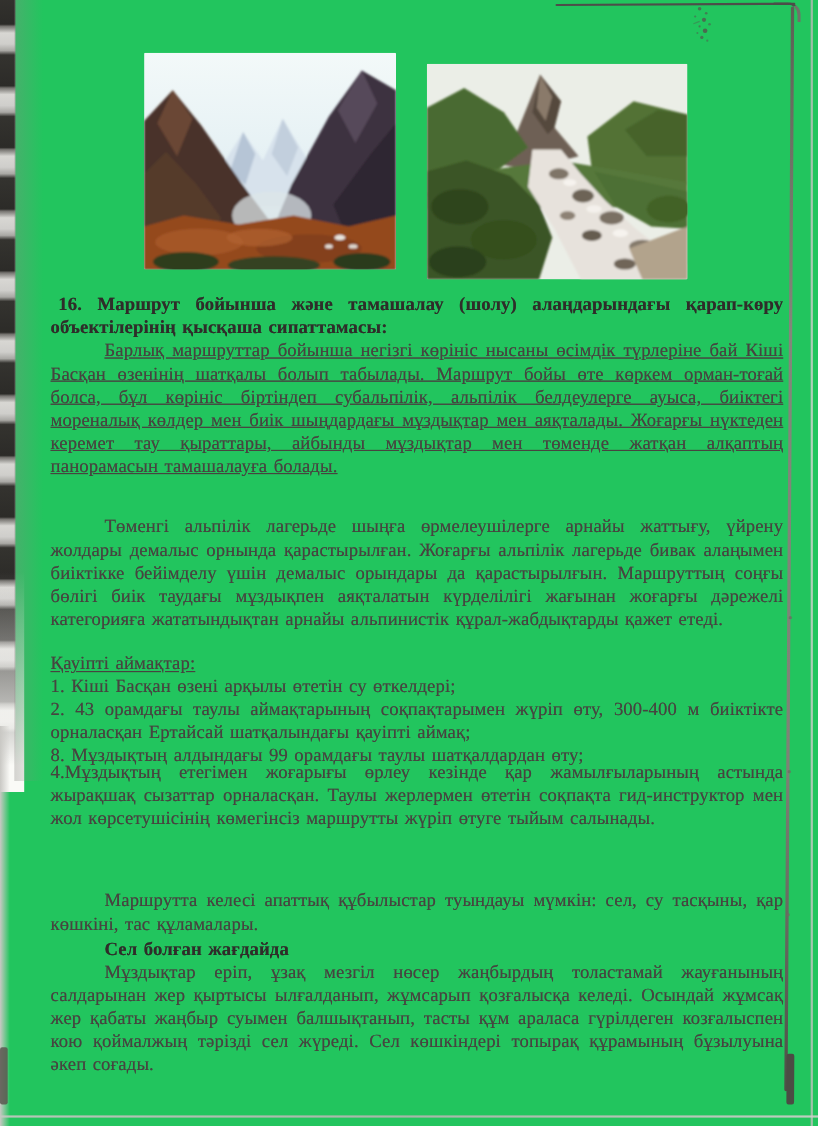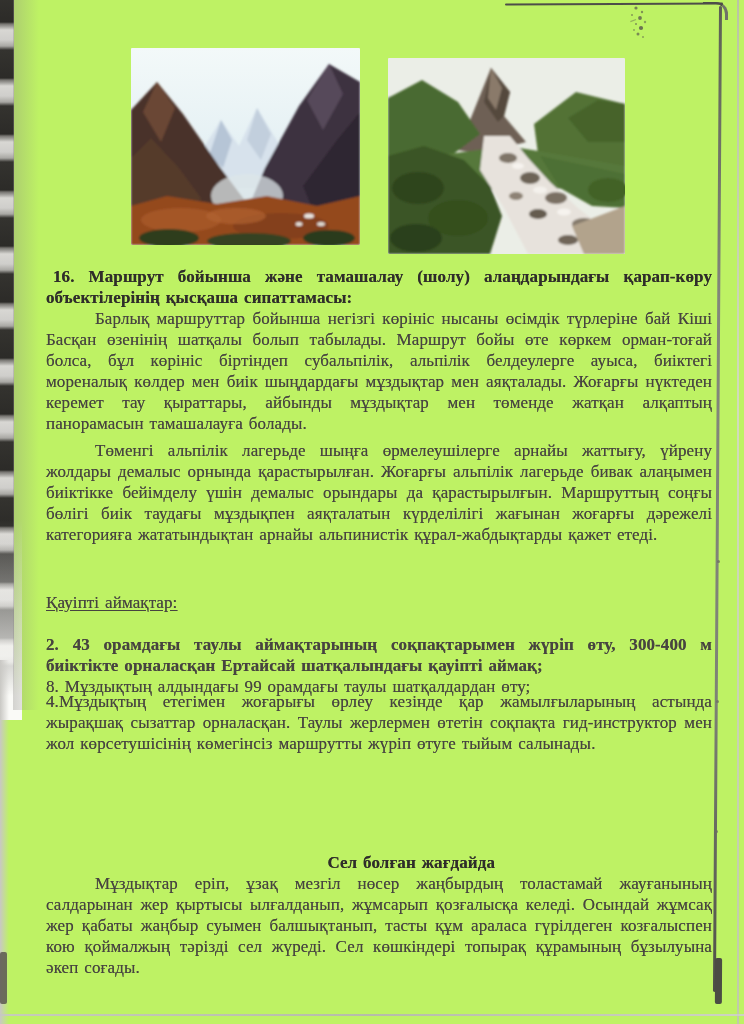--- a/index.html
+++ b/index.html
@@ -1,18 +1,18 @@
 <!DOCTYPE html>
 <html><head>
 <meta charset="utf-8">
 <style>
   html,body{margin:0;padding:0;background:#e8e8e6;}
   .page{
     position:relative;width:744px;height:1024px;margin:0 auto;
-    background:#bef264;overflow:hidden;
+    background:#22c55e;overflow:hidden;
     font-family:"Liberation Serif", serif;
   }
   
   .binding{
     position:absolute;left:0;top:-6px;width:14px;height:706px;
     background:repeating-linear-gradient(180deg,
       #34332f 0px, #2c2b28 28px, #767470 30px, #d8d7d3 36px, #cfcecb 46px, #a9a8a4 52px, #34332f 56px);
   }
   .binding-fade{
     position:absolute;left:0;top:520px;width:22px;height:200px;
@@ -67,31 +67,31 @@
     position:absolute;left:46px;width:666px;
     font-size:17px;line-height:21px;
     color:#474440;text-align:justify;
     letter-spacing:0.1px;word-spacing:1.5px;
     text-shadow:0 0 .5px rgba(70,68,64,.7);
   }
   .bold{font-weight:bold;color:#2f2d2a;text-shadow:0 0 .6px rgba(47,45,42,.7);}
   .ind{text-indent:49px;}
   .hind{text-indent:7px;}
   .h16{top:266px;}
-  .p16{top:308px;}
+  .p16{top:308px;text-decoration:underline;}
   .h17{top:447px;}
-  .p17{top:440px;}
+  .p17{top:468px;}
   .danger{top:592px;text-decoration:underline;text-underline-offset:2px;}
   .it1{top:613px;}
-  .it2{top:634px;font-weight:bold;}
+  .it2{top:634px;}
   .it3{top:676px;}
   .it4{top:691px;}
   .h18{top:766px;}
   .p18a{top:808px;}
-  .sub18{top:852px;left:95px;width:400px;text-align:right;}
+  .sub18{top:852px;left:95px;width:400px;text-align:left;}
   .p18b{top:873px;}
 </style>
 </head>
 <body>
 
 <div class="page">
 
   <div class="binding"></div>
   <div class="binding-fade"></div>
   <div class="left-shade"></div>
@@ -197,20 +197,22 @@
       <polygon points="184,168 237,148 237,196 196,196" fill="#b2a38c"></polygon>
     </g>
   </svg>
 
   <div class="txt bold hind h16">16. Маршрут бойынша және тамашалау (шолу) алаңдарындағы қарап-көру объектілерінің қысқаша сипаттамасы:</div>
   <div class="txt ind p16">Барлық маршруттар бойынша негізгі көрініс нысаны өсімдік түрлеріне бай Кіші Басқан өзенінің шатқалы болып табылады. Маршрут бойы өте көркем орман-тоғай болса, бұл көрініс біртіндеп субальпілік, альпілік белдеулерге ауыса, биіктегі мореналық көлдер мен биік шыңдардағы мұздықтар мен аяқталады. Жоғарғы нүктеден керемет тау қыраттары, айбынды мұздықтар мен төменде жатқан алқаптың панорамасын тамашалауға болады.</div>
 
   <div class="txt ind p17">Төменгі альпілік лагерьде шыңға өрмелеушілерге арнайы жаттығу, үйрену жолдары демалыс орнында қарастырылған. Жоғарғы альпілік лагерьде бивак алаңымен биіктікке бейімделу үшін демалыс орындары да қарастырылғын. Маршруттың соңғы бөлігі биік таудағы мұздықпен аяқталатын күрделілігі жағынан жоғарғы дәрежелі категорияға жататындықтан арнайы альпинистік құрал-жабдықтарды қажет етеді.</div>
 
   <div class="txt danger">Қауіпті аймақтар:</div>
+  <div class="txt it1">1. Кіші Басқан өзені арқылы өтетін су өткелдері;</div>
   <div class="txt it2">2. 43 орамдағы таулы аймақтарының соқпақтарымен жүріп өту, 300-400 м биіктікте орналасқан Ертайсай шатқалындағы қауіпті аймақ;</div>
   <div class="txt it3">8. Мұздықтың алдындағы 99 орамдағы таулы шатқалдардан өту;</div>
   <div class="txt it4">4.Мұздықтың етегімен жоғарығы өрлеу кезінде қар жамылғыларының астында жырақшақ сызаттар орналасқан. Таулы жерлермен өтетін соқпақта гид-инструктор мен жол көрсетушісінің көмегінсіз маршрутты жүріп өтуге тыйым салынады.</div>
 
+  <div class="txt ind p18a">Маршрутта келесі апаттық құбылыстар туындауы мүмкін: сел, су тасқыны, қар көшкіні, тас құламалары.</div>
   <div class="txt bold sub18">Сел болған жағдайда</div>
   <div class="txt ind p18b">Мұздықтар еріп, ұзақ мезгіл нөсер жаңбырдың толастамай жауғанының салдарынан жер қыртысы ылғалданып, жұмсарып қозғалысқа келеді. Осындай жұмсақ жер қабаты жаңбыр суымен балшықтанып, тасты құм араласа гүрілдеген козғалыспен кою қоймалжың тәрізді сел жүреді. Сел көшкіндері топырақ құрамының бұзылуына әкеп соғады.</div>
 
 </div>
 
 </body></html>

